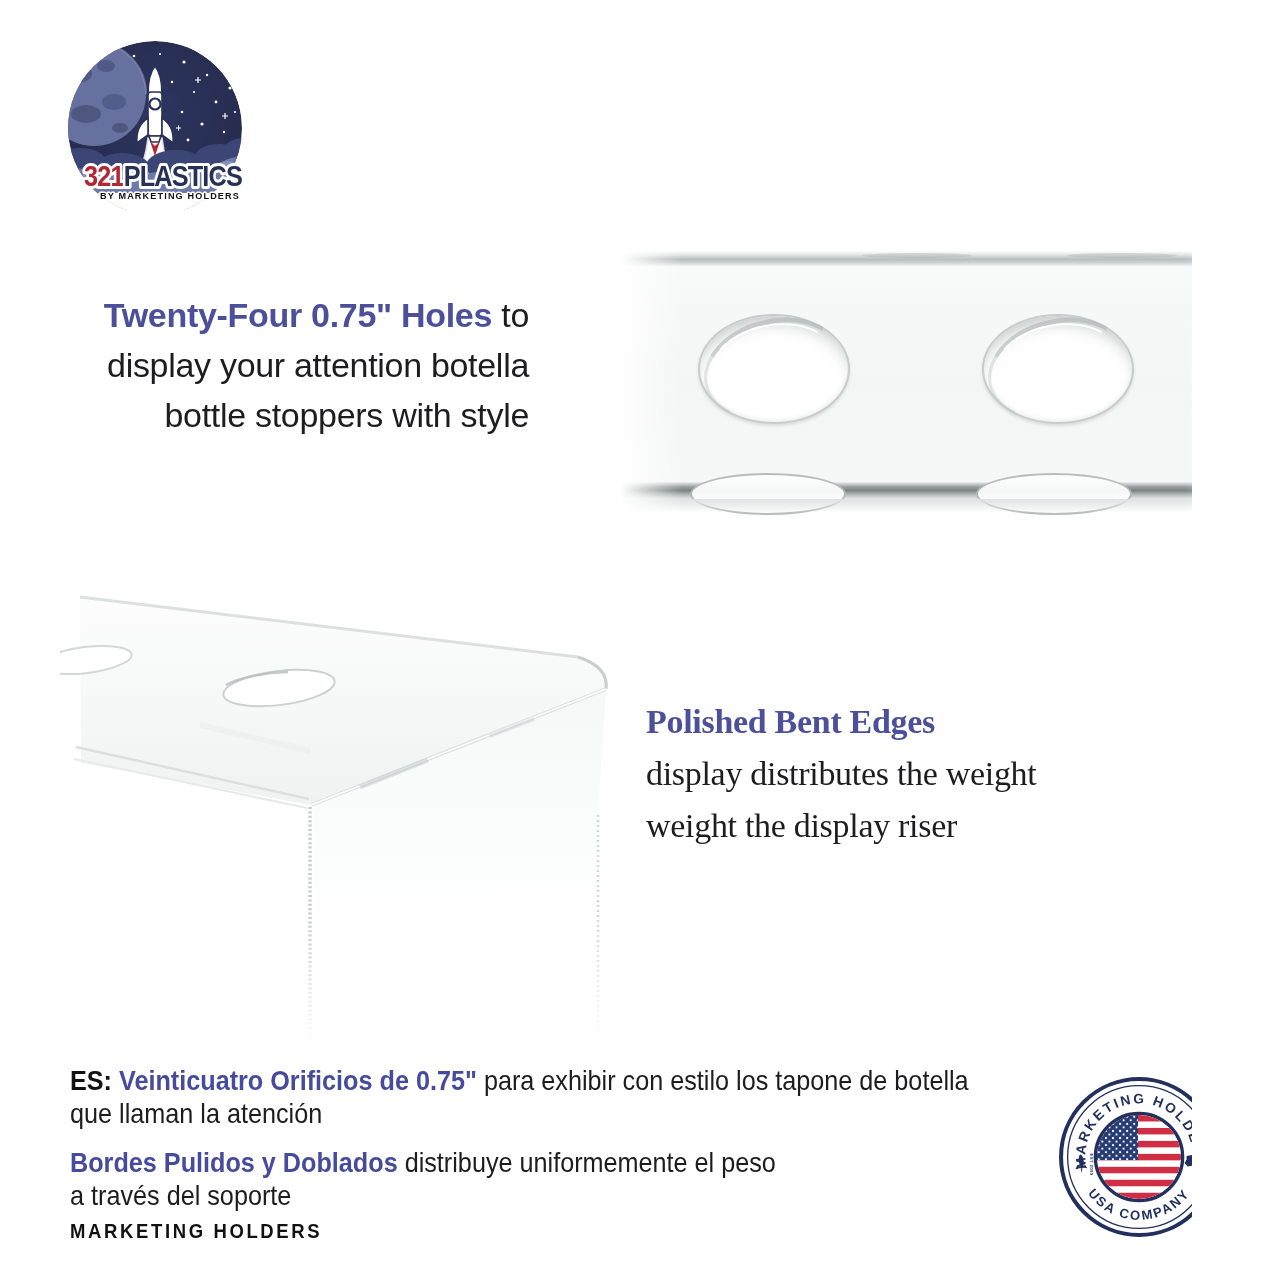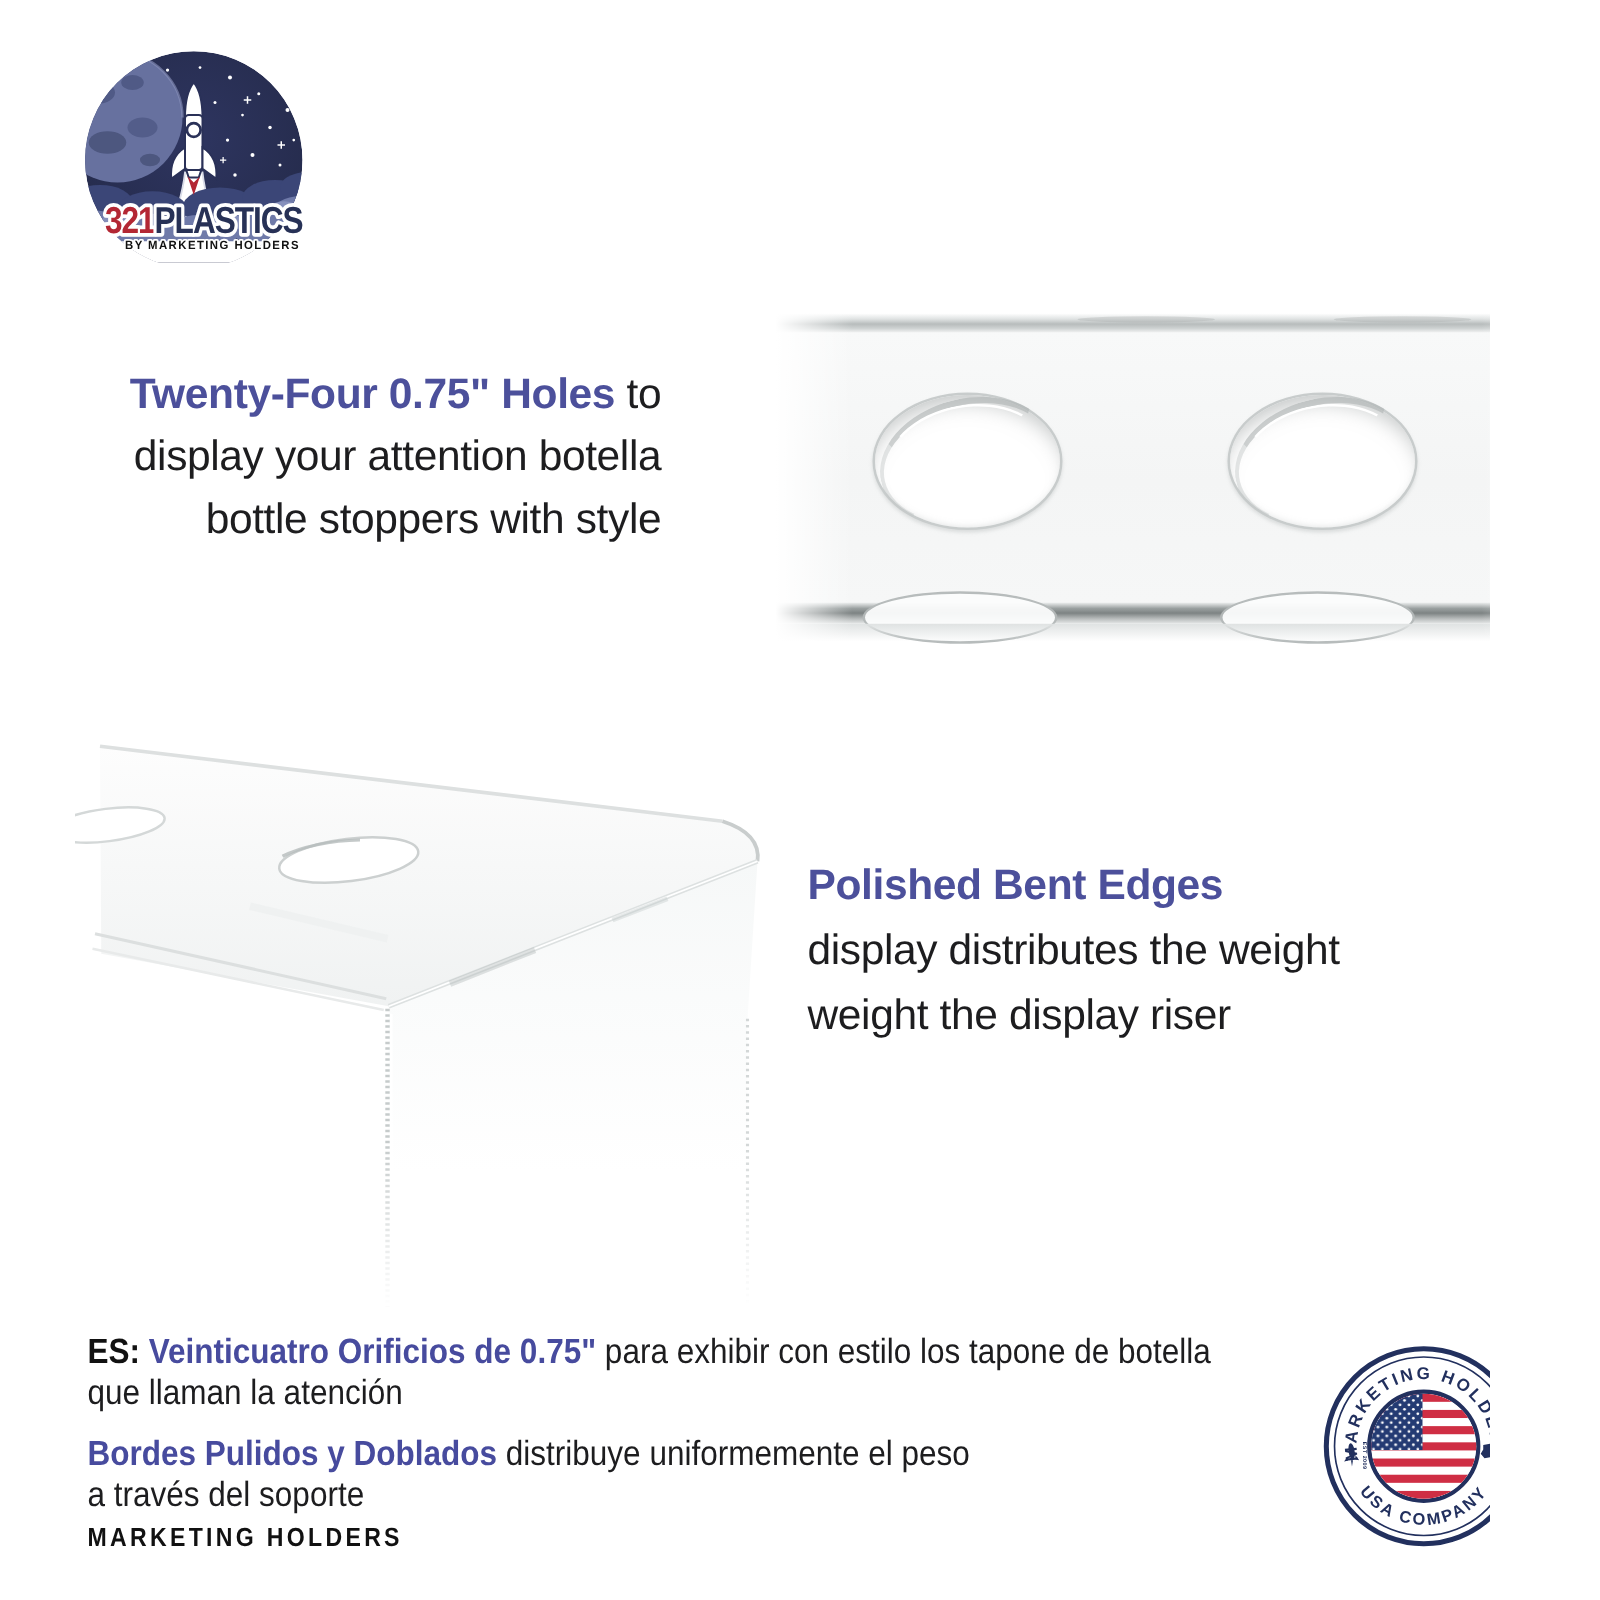--- a/index.html
+++ b/index.html
@@ -4,21 +4,21 @@
 <style>
   html,body{margin:0;padding:0;background:#fff;}
   .canvas{position:relative;width:1192px;height:1280px;background:#ffffff;overflow:hidden;
           font-family:"Liberation Sans",sans-serif;color:#1d1d1f;}
   .abs{position:absolute;}
 
   
   .feature{font-size:34px;line-height:50px;letter-spacing:-0.3px;color:#1d1d1f;}
   .feature .accent{color:#4c509b;font-weight:700;}
   .feature-holes{top:290px;right:663px;text-align:right;width:600px;}
-  .feature-edges{left:646px;top:682px;line-height:52px;}
+  .feature-edges{left:646px;top:696px;line-height:52px;font-family:Liberation Serif, serif;}
 
   
   .es{font-size:28px;line-height:33px;transform:scaleX(0.9);transform-origin:0 0;white-space:nowrap;}
   .es .accent{color:#474b9e;font-weight:700;}
   .es b{font-weight:700;color:#111;}
   .es1{left:70px;top:1064px;}
   .es2{left:70px;top:1146px;}
   .footer-brand{left:70px;top:1219px;font-size:21px;font-weight:700;letter-spacing:3px;
                 transform:scaleX(0.88);transform-origin:0 0;color:#111;white-space:nowrap;}
 

